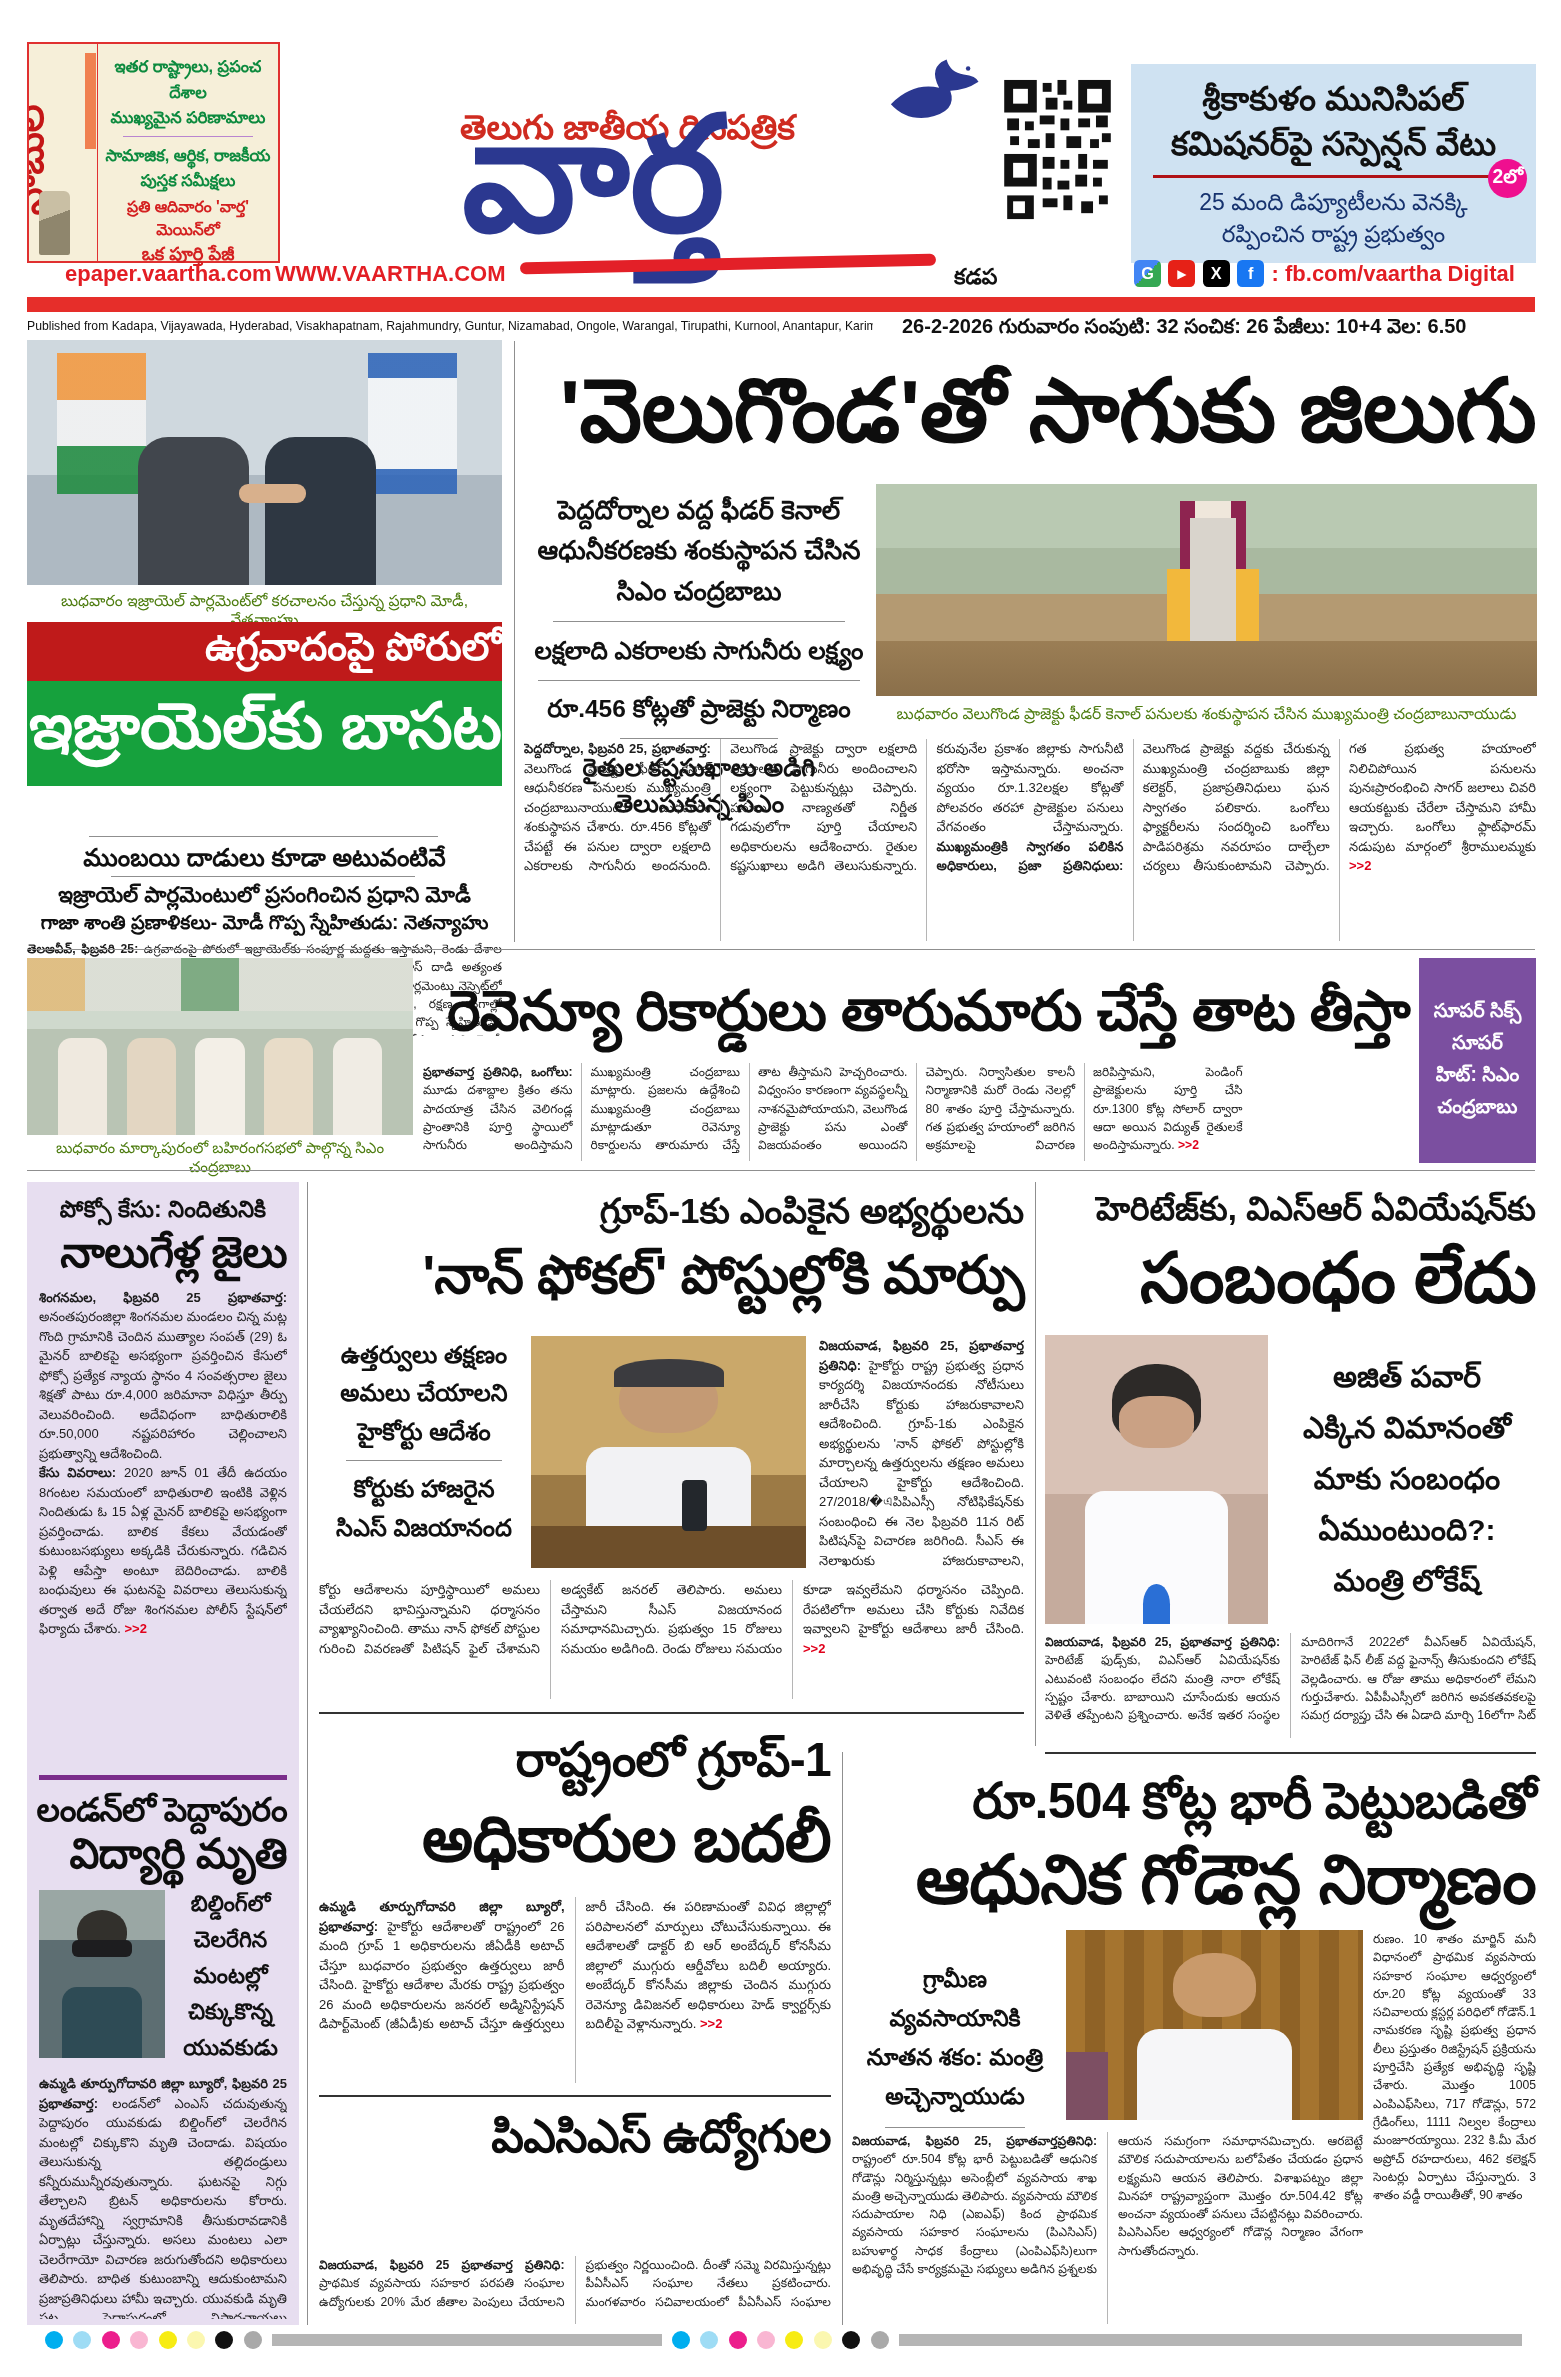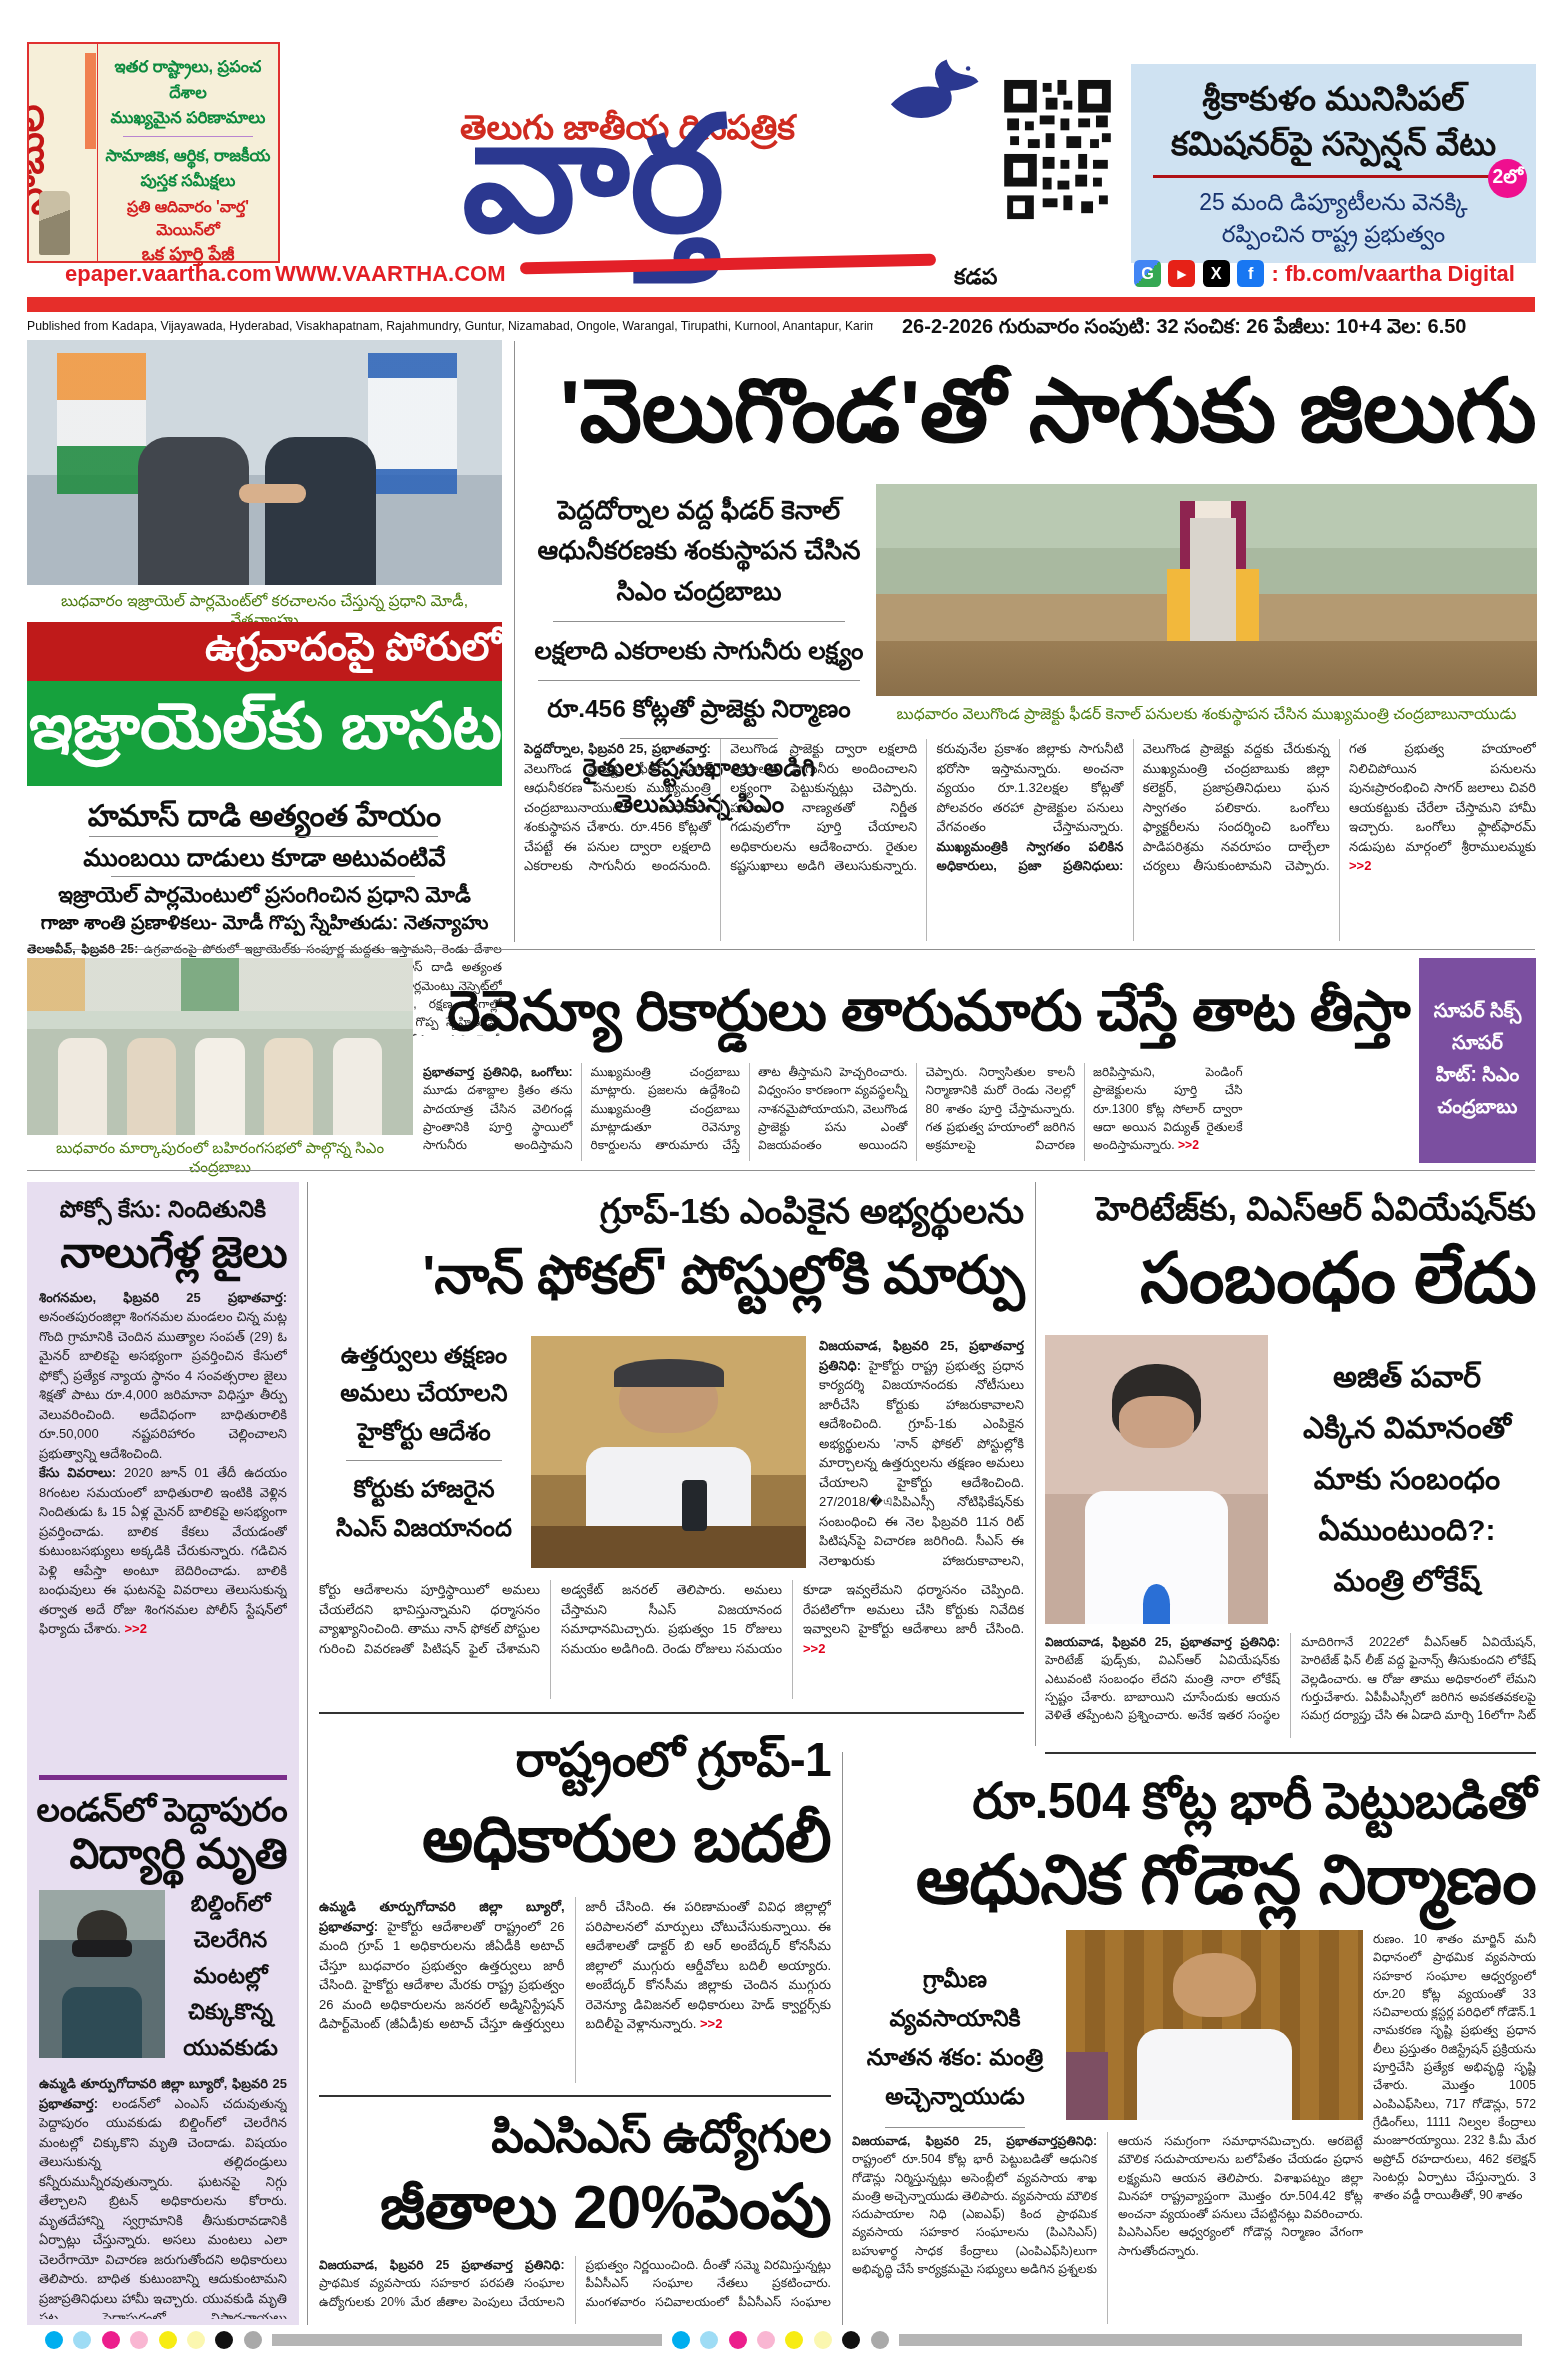--- a/index.html
+++ b/index.html
@@ -133,21 +133,20 @@
     <div style="position:absolute;left:212px;bottom:82px;width:67px;height:19.3px;background:#d8b08c;border-radius:9px;"></div>
   </div>
   <div class="abs cap" style="left:27px;top:591px;width:475px;font-weight:normal;font-size:15.6px;">బుధవారం ఇజ్రాయెల్ పార్లమెంట్‌లో కరచాలనం చేస్తున్న ప్రధాని మోడీ, నేతన్యాహు</div>
 
   <div class="abs ctr" style="left:27px;top:681px;width:475px;height:105px;background:#16a13d;">
     <span class="nowrap" style="color:#fff;font-size:64px;font-weight:bold;">ఇజ్రాయెల్‌కు బాసట</span>
   </div>
   <div class="abs ctr" style="left:27px;top:622px;width:475px;height:59px;background:#bf1a1a;">
     <span class="nowrap" style="color:#fff;font-size:39px;font-weight:bold;">ఉగ్రవాదంపై పోరులో</span>
   </div>
-  <div class="abs deck nowrap" style="left:27px;top:796px;width:475px;font-size:30px;">హమాస్ దాడి అత్యంత హేయం</div>
   <div class="abs hrline" style="left:89px;top:836px;width:349px;"></div>
   <div class="abs deck nowrap" style="left:27px;top:842px;width:475px;font-size:24.5px;">ముంబయి దాడులు కూడా అటువంటివే</div>
   <div class="abs hrline" style="left:111px;top:876px;width:304px;"></div>
   <div class="abs deck nowrap" style="left:27px;top:882px;width:475px;font-size:21.5px;">ఇజ్రాయెల్ పార్లమెంటులో ప్రసంగించిన ప్రధాని మోడీ</div>
   <div class="abs deck nowrap" style="left:27px;top:910px;width:475px;font-size:19.3px;">గాజా శాంతి ప్రణాళికలు- మోడీ గొప్ప స్నేహితుడు: నెతన్యాహు</div>
   <div class="abs body-txt" style="left:27px;top:940px;width:475px;height:96px;font-size:12.2px;">
     <span class="dl">తెలఅవీవ్, ఫిబ్రవరి 25:</span><span> ఉగ్రవాదంపై పోరులో ఇజ్రాయెల్‌కు సంపూర్ణ మద్దతు ఇస్తామని, రెండు దేశాల మైత్రి మరింత బలపడుతుందని ప్రధాని నరేంద్ర మోడీ హామీ ఇచ్చారు. హమాస్ దాడి అత్యంత హేయమని, ముంబయి దాడులు కూడా అటువంటివేనని పేర్కొన్నారు. ఇజ్రాయెల్ పార్లమెంటు నెస్సెట్‌లో ప్రసంగించిన ప్రధాని, భారత్-ఇజ్రాయెల్ భాగస్వామ్యం సాంకేతిక, వ్యవసాయ, రక్షణ రంగాల్లో విస్తరిస్తుందన్నారు. గాజా శాంతి ప్రణాళికలపై నెతన్యాహుతో చర్చించారు. మోడీ గొప్ప స్నేహితుడని నెతన్యాహు కొనియాడారు. భారత ప్రజల తరఫున సంతాపసానుభూతి తెలియజేస్తున్నామని మోడీ అన్నారు. అ</span>
     
   </div>
 
@@ -332,23 +331,20 @@
   <div class="abs body-txt cols2" style="left:319px;top:1897px;width:512px;height:186px;">
     <span class="dl">ఉమ్మడి తూర్పుగోదావరి జిల్లా బ్యూరో, ప్రభాతవార్త:</span><span> హైకోర్టు ఆదేశాలతో రాష్ట్రంలో 26 మంది గ్రూప్ 1 అధికారులను జీఏడీకి అటాచ్ చేస్తూ బుధవారం ప్రభుత్వం ఉత్తర్వులు జారీ చేసింది. హైకోర్టు ఆదేశాల మేరకు రాష్ట్ర ప్రభుత్వం 26 మంది అధికారులను జనరల్ అడ్మినిస్ట్రేషన్ డిపార్ట్‌మెంట్ (జీఏడీ)కు అటాచ్ చేస్తూ ఉత్తర్వులు జారీ చేసింది. ఈ పరిణామంతో వివిధ జిల్లాల్లో పరిపాలనలో మార్పులు చోటుచేసుకున్నాయి. ఈ ఆదేశాలతో డాక్టర్ బి ఆర్ అంబేద్కర్ కోనసీమ జిల్లాలో ముగ్గురు ఆర్డీవోలు బదిలీ అయ్యారు. అంబేద్కర్ కోనసీమ జిల్లాకు చెందిన ముగ్గురు రెవెన్యూ డివిజనల్ అధికారులు హెడ్ క్వార్టర్స్‌కు బదిలీపై వెళ్లానున్నారు.</span>
     <span class="jump">&gt;&gt;2</span>
   </div>
 
   <div class="abs hrline" style="left:319px;top:2095px;width:512px;border-top-width:2.2px;border-color:#333;"></div>
 
   <div class="abs ctr nowrap" style="left:319px;top:2107px;width:512px;height:59px;">
     <span class="hl" style="font-size:46px;">పిఎసిఎస్ ఉద్యోగుల</span>
   </div>
-  <div class="abs ctr nowrap" style="left:319px;top:2166px;width:512px;height:82px;">
-    <span class="hl" style="font-size:62px;">జీతాలు 20%పెంపు</span>
-  </div>
   <div class="abs body-txt cols2" style="left:319px;top:2256px;width:512px;height:68px;font-size:12.2px;">
     <span class="dl">విజయవాడ, ఫిబ్రవరి 25 ప్రభాతవార్త ప్రతినిధి:</span><span> ప్రాథమిక వ్యవసాయ సహకార పరపతి సంఘాల ఉద్యోగులకు 20% మేర జీతాల పెంపులు చేయాలని ప్రభుత్వం నిర్ణయించింది. దీంతో సమ్మె విరమిస్తున్నట్లు పీఏసీఎస్ సంఘాల నేతలు ప్రకటించారు. మంగళవారం సచివాలయంలో పీఏసీఎస్ సంఘాల నేతలతో మంత్రులు చర్చలు జరిపారు. జీతాల పెంపు ఉత్తర్వులు వెంటనే జారీ చేస్తామని హామీ ఇచ్చారు. దీర్ఘకాల డిమాండ్లపై సానుకూలంగా స్పందించినందుకు నేతలు ప్రభుత్వానికి కృతజ్ఞతలు తెలిపారు.</span>
     
   </div>
 
   <div class="abs vrline" style="left:842px;top:1752px;height:573px;"></div>
 
   <div class="abs ctr nowrap" style="left:852px;top:1767px;width:684px;height:68px;">
     <span class="hl" style="font-size:50px;">రూ.504 కోట్ల భారీ పెట్టుబడితో</span>
   </div>

